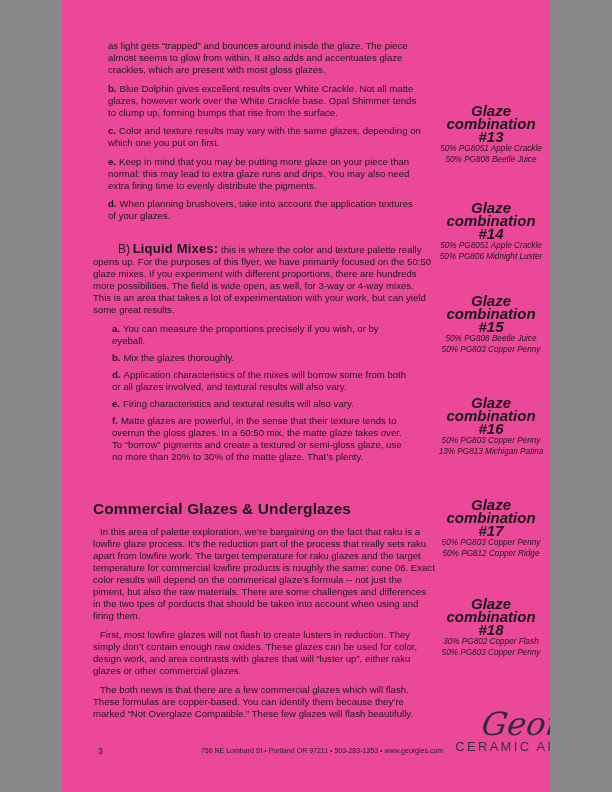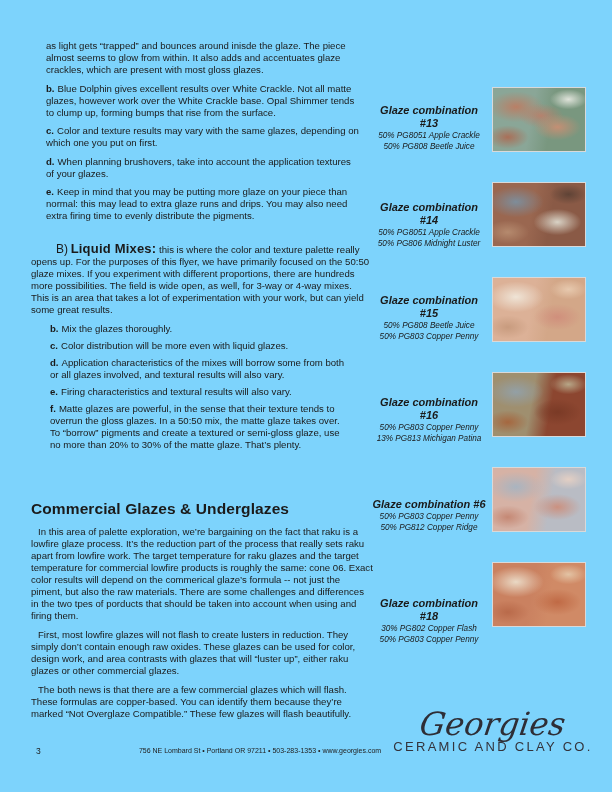--- a/index.html
+++ b/index.html
@@ -1,40 +1,40 @@
 <!DOCTYPE html>
 <html><head>
 <meta charset="utf-8">
 <style>
   * { margin:0; padding:0; box-sizing:border-box; }
   html,body { background:#888; }
   .page {
-    position:relative; width:612px; height:792px; margin:0 auto;
-    background:#7dd3fc; overflow:hidden;
+    position:relative; width:488px; height:792px; margin:0 auto;
+    background:#ec4899; overflow:hidden;
     font-family:"Liberation Sans", sans-serif; color:#1a1a1a;
   }
   .body { font-size:9.6px; line-height:12px; color:#1a1a1a; }
   p.para { margin:0 0 6.5px 0; }
   .ltr { font-weight:bold; margin-right:3px; }
 
   .group1 { position:absolute; top:40px; left:46px; width:314px; }
   .group2 { position:absolute; top:243px; left:31px; width:340px; }
   .group3 { position:absolute; top:500px; left:31px; width:342px; }
 
   .bpara { text-indent:25px; margin-bottom:9px; }
   .blabel { font-size:12px; }
   .bheading { font-size:13px; font-weight:bold; letter-spacing:0.2px;text-align:center; }
   .sublist { margin-left:19px; width:300px; }
   .sublist p.para { margin-bottom:5px; }
 
   .group3 h2 { font-size:15.5px; font-weight:bold; color:#1a1a1a; margin:0 0 8px 0; letter-spacing:0.1px; }
   .group3 p.para { text-indent:7px; margin-bottom:7px; }
 
   .combo-label { position:absolute; left:370px; width:118px; text-align:center; font-style:italic; }
-  .combo-title { font-size:11px; font-weight:bold; line-height:13px; }
+  .combo-title { font-size:15px; font-weight:bold; line-height:13px; }
   .combo-line  { font-size:8.2px; line-height:11px; }
   .lbl0 { top:104px; } .lbl1 { top:201px; } .lbl2 { top:294px; }
   .lbl3 { top:396px; } .lbl4 { top:498px; } .lbl5 { top:597px; }
 
   .swatch { position:absolute; left:492px; width:94px; height:65px;
             border:1px solid #d9d9d9; }
   .sw0 { top:87px; } .sw1 { top:182px; } .sw2 { top:277px; }
   .sw3 { top:372px; } .sw4 { top:467px; } .sw5 { top:562px; }
 
   .page-number { position:absolute; left:36px; top:746px; font-size:8.5px; }
@@ -48,29 +48,29 @@
 </style>
 </head>
 <body>
 
 <div class="page">
 
   <div class="group1">
     <p class="body para">as light gets “trapped” and bounces around inisde the glaze. The piece almost seems to glow from within. It also adds and accentuates glaze crackles, which are present with most gloss glazes.</p>
     <p class="body para"><span class="ltr">b.</span><span>Blue Dolphin gives excellent results over White Crackle. Not all matte glazes, however work over the White Crackle base. Opal Shimmer tends to clump up, forming bumps that rise from the surface.</span></p>
     <p class="body para"><span class="ltr">c.</span><span>Color and texture results may vary with the same glazes, depending on which one you put on first.</span></p>
+    <p class="body para"><span class="ltr">e.</span><span>Keep in mind that you may be putting more glaze on your piece than normal: this may lead to extra glaze runs and drips. You may also need extra firing time to evenly distribute the pigments.</span></p>
     <p class="body para"><span class="ltr">d.</span><span>When planning brushovers, take into account the application textures of your glazes.</span></p>
-    <p class="body para"><span class="ltr">e.</span><span>Keep in mind that you may be putting more glaze on your piece than normal: this may lead to extra glaze runs and drips. You may also need extra firing time to evenly distribute the pigments.</span></p>
   </div>
 
   <div class="group2">
     <p class="body para bpara"><span class="blabel">B)</span> <span class="bheading">Liquid Mixes:</span> <span>this is where the color and texture palette really opens up. For the purposes of this flyer, we have primarily focused on the 50:50 glaze mixes. If you experiment with different proportions, there are hundreds more possibilities. The field is wide open, as well, for 3-way or 4-way mixes. This is an area that takes a lot of experimentation with your work, but can yield some great results.</span></p>
     <div class="sublist">
+      <p class="body para"><span class="ltr">a.</span><span>You can measure the proportions precisely if you wish, or by eyeball.</span></p>
       <p class="body para"><span class="ltr">b.</span><span>Mix the glazes thoroughly.</span></p>
-      <p class="body para"><span class="ltr">c.</span><span>Color distribution will be more even with liquid glazes.</span></p>
       <p class="body para"><span class="ltr">d.</span><span>Application characteristics of the mixes will borrow some from both or all glazes involved, and textural results will also vary.</span></p>
       <p class="body para"><span class="ltr">e.</span><span>Firing characteristics and textural results will also vary.</span></p>
       <p class="body para"><span class="ltr">f.</span><span>Matte glazes are powerful, in the sense that their texture tends to overrun the gloss glazes. In a 50:50 mix, the matte glaze takes over. To “borrow” pigments and create a textured or semi-gloss glaze, use no more than 20% to 30% of the matte glaze. That’s plenty.</span></p>
     </div>
   </div>
 
   <div class="group3">
     <h2>Commercial Glazes &amp; Underglazes</h2>
     <p class="body para">In this area of palette exploration, we’re bargaining on the fact that raku is a lowfire glaze process. It’s the reduction part of the process that really sets raku apart from lowfire work. The target temperature for raku glazes and the target temperature for commercial lowfire products is roughly the same: cone 06. Exact color results will depend on the commerical glaze’s formula -- not just the piment, but also the raw materials. There are some challenges and differences in the two tpes of porducts that should be taken into account when using and firing them.</p>
     <p class="body para">First, most lowfire glazes will not flash to create lusters in reduction. They simply don’t contain enough raw oxides. These glazes can be used for color, design work, and area contrasts with glazes that will “luster up”, either raku glazes or other commercial glazes.</p>
@@ -99,21 +99,21 @@
   <div class="swatch sw2" style="background: radial-gradient(42% 34% at 25% 30%, rgb(239, 228, 214), transparent 72%), radial-gradient(36% 29% at 70% 62%, rgb(208, 143, 124), transparent 72%), radial-gradient(28% 22% at 82% 18%, rgb(231, 201, 174), transparent 72%), radial-gradient(32% 26% at 16% 78%, rgb(200, 155, 126), transparent 72%), linear-gradient(100deg, rgb(220, 177, 151) 0%, rgb(220, 177, 151) 42%, rgb(211, 167, 136) 62%);"></div>
 
   <div class="combo-label lbl3">
     <div class="combo-title">Glaze combination #16</div>
     <div class="combo-line">50% PG803 Copper Penny</div>
     <div class="combo-line">13% PG813 Michigan Patina</div>
   </div>
   <div class="swatch sw3" style="background: radial-gradient(42% 34% at 25% 30%, rgb(147, 160, 166), transparent 72%), radial-gradient(36% 29% at 70% 62%, rgb(122, 58, 38), transparent 72%), radial-gradient(28% 22% at 82% 18%, rgb(183, 166, 135), transparent 72%), radial-gradient(32% 26% at 16% 78%, rgb(165, 103, 63), transparent 72%), linear-gradient(100deg, rgb(159, 143, 111) 0%, rgb(159, 143, 111) 42%, rgb(140, 70, 48) 62%);"></div>
 
   <div class="combo-label lbl4">
-    <div class="combo-title">Glaze combination #6</div>
+    <div class="combo-title">Glaze combination #17</div>
     <div class="combo-line">50% PG803 Copper Penny</div>
     <div class="combo-line">50% PG812 Copper Ridge</div>
   </div>
   <div class="swatch sw4" style="background: radial-gradient(42% 34% at 25% 30%, rgb(169, 180, 192), transparent 72%), radial-gradient(36% 29% at 70% 62%, rgb(203, 145, 128), transparent 72%), radial-gradient(28% 22% at 82% 18%, rgb(227, 207, 196), transparent 72%), radial-gradient(32% 26% at 16% 78%, rgb(197, 136, 116), transparent 72%), linear-gradient(100deg, rgb(214, 178, 165) 0%, rgb(214, 178, 165) 42%, rgb(185, 188, 196) 62%);"></div>
 
   <div class="combo-label lbl5">
     <div class="combo-title">Glaze combination #18</div>
     <div class="combo-line">30% PG802 Copper Flash</div>
     <div class="combo-line">50% PG803 Copper Penny</div>
   </div>

